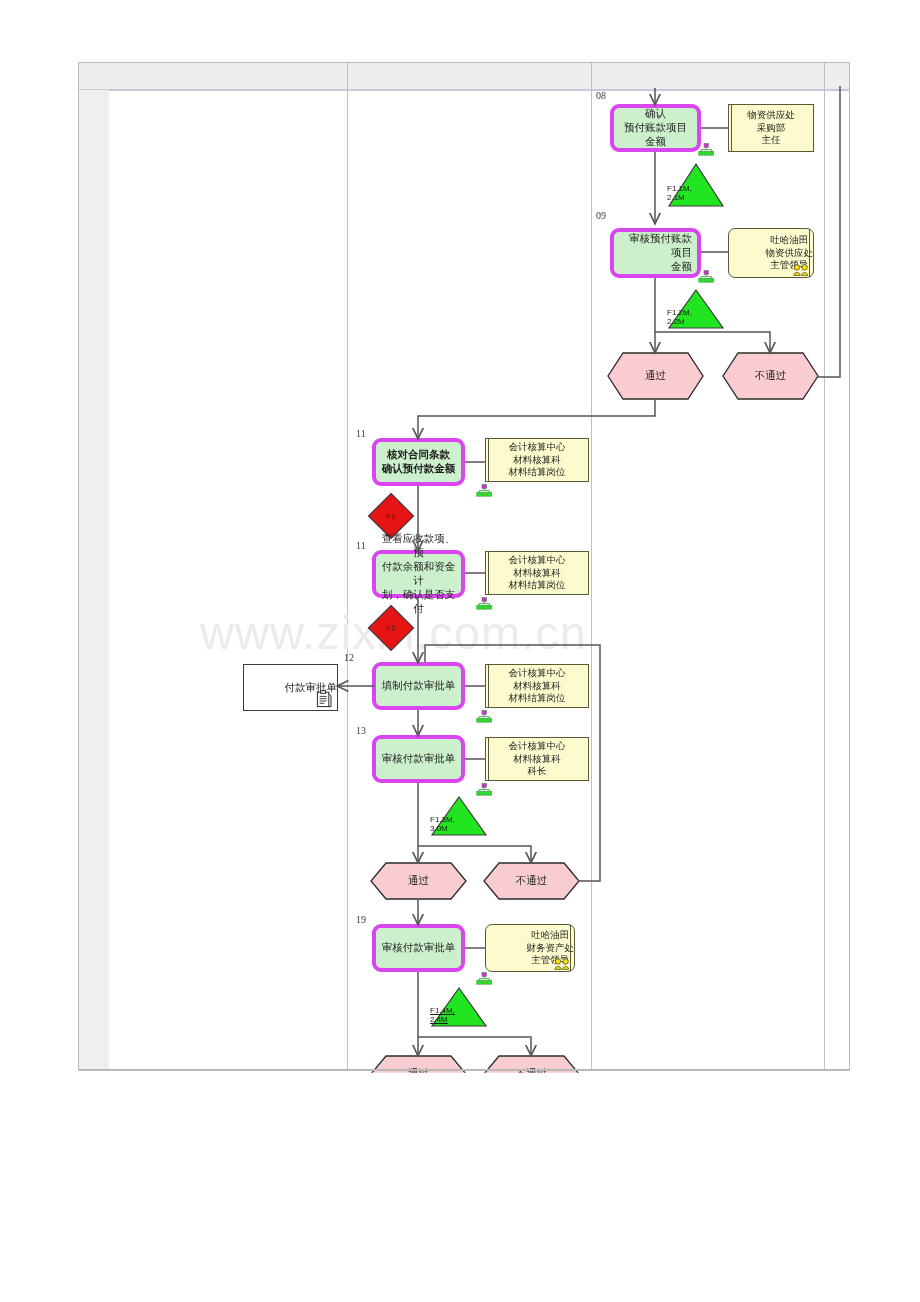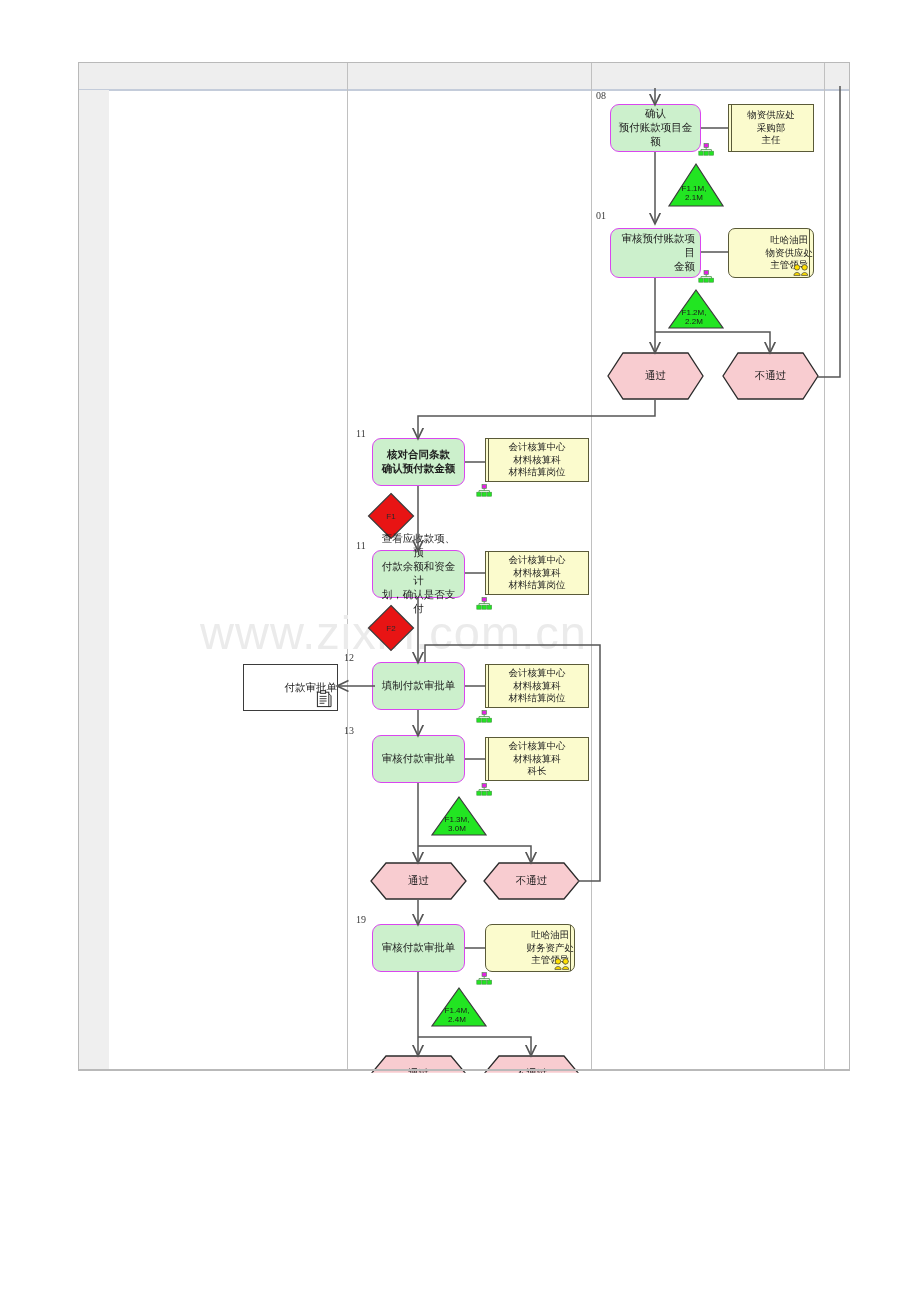--- a/index.html
+++ b/index.html
@@ -64,21 +64,21 @@
     z-index: 1;
   }
 
   
   .flow { position: absolute; left: 0; top: 0; width: 831px; height: 1302px; z-index: 3; }
 
   
   .act {
     position: absolute;
     background: #ccf0cc;
-    border: 1px solid #d946ef;
+    border: 4px solid #d946ef;
     border-radius: 9px;
     display: flex; align-items: center; justify-content: center;
     text-align: center;
     font-size: 10.5px;
     line-height: 1.32;
     color: #1d1d1d;
     padding: 2px 5px;
     z-index: 5;
   }
 
@@ -128,21 +128,21 @@
     position: absolute; inset: 0;
     display: flex; align-items: center; justify-content: center;
     font-size: 10.5px; color: #1d1d1d;
   }
 
   
   .triwrap { position: absolute; z-index: 5; }
   .trilabel {
     position: absolute;
     left: 0; right: 4px; top: 48%;
-    text-align: center;
+    text-align: left;
     font-size: 8px;
     line-height: 1.15;
     color: #1a1a1a;
     font-family: "Liberation Sans", sans-serif;
   }
 
   
   .diawrap { position: absolute; z-index: 5; }
   .dialabel {
     position: absolute; inset: 0;
@@ -269,21 +269,21 @@
       <rect x="6" y="8.2" width="4.4" height="4" fill="#22e522" stroke="#3f8f3f" stroke-width="0.6"></rect>
     </svg>
     <div class="triwrap" style="left:667px; top:162px; width:58px; height:46px;">
       <svg width="58" height="46" viewBox="0 0 58 46">
           <polygon points="29,2 56,44 2,44" fill="#22e522" stroke="#3b3b3b" stroke-width="1.2"></polygon>
         </svg>
       <div class="trilabel" style="white-space:pre-line;">F1.1M,
 2.1M</div>
     </div>
 
-    <div class="stepno" style="left:596px; top:210px;">01</div>
+    <div class="stepno" style="left:596px; top:210px;">09</div>
     <div class="act" style="left:610px; top:228px; width:91px; height:50px;">
       <span style="white-space:pre-line;text-align:right;">审核预付账款项目
 金额</span>
     </div>
     <div class="role role-rd" style="left:728px; top:228px; width:86px; height:50px;">
       <span style="white-space:pre-line;">吐哈油田
 物资供应处
 主管领导</span>
       <svg class="people-ic" viewBox="0 0 18 12">
         <circle cx="5" cy="3.4" r="2.7" fill="#ffe000" stroke="#3b3b3b" stroke-width="0.7"></circle>
@@ -389,21 +389,21 @@
     <div class="docbox" style="left:243px; top:664px; width:95px; height:47px;justify-content:flex-end;">
       <span>付款审批单</span>
       <svg class="clip-ic" viewBox="0 0 16 18">
         <rect x="1.4" y="2.2" width="11.4" height="14.4" fill="#ffffff" stroke="#2b2b2b" stroke-width="1"></rect>
         <rect x="4.6" y="0.7" width="5" height="2.6" fill="#ffffff" stroke="#2b2b2b" stroke-width="1"></rect>
         <path d="M3.6,6.4 H10.6 M3.6,8.7 H10.6 M3.6,11 H10.6 M3.6,13.3 H8.4" stroke="#2b2b2b" stroke-width="0.9"></path>
         <path d="M12.8,3.6 L15,5.8 L15,16.6 L12.8,16.6" fill="none" stroke="#2b2b2b" stroke-width="1"></path>
       </svg>
     </div>
 
-    <div class="stepno" style="left:344px; top:725px;">13</div>
+    <div class="stepno" style="left:356px; top:725px;">13</div>
     <div class="act" style="left:372px; top:735px; width:93px; height:48px;">
       <span style="white-space:pre-line;">审核付款审批单</span>
     </div>
     <div class="role" style="left:485px; top:737px; width:104px; height:44px;">
       <span style="white-space:pre-line;">会计核算中心
 材料核算科
 科长</span>
     </div>
     <svg class="orgic" style="left:476px; top:783px;" viewBox="0 0 16 13">
       <rect x="6" y="0.5" width="4.5" height="4" fill="#e322e3" stroke="#3f8f3f" stroke-width="0.6"></rect>
@@ -452,21 +452,21 @@
       <rect x="6" y="0.5" width="4.5" height="4" fill="#e322e3" stroke="#3f8f3f" stroke-width="0.6"></rect>
       <path d="M8.2,4.5 L8.2,6.6 M3,6.6 L13.4,6.6 M3,6.6 L3,8.3 M13.4,6.6 L13.4,8.3" stroke="#3f8f3f" stroke-width="0.8" fill="none"></path>
       <rect x="0.8" y="8.2" width="4.4" height="4" fill="#22e522" stroke="#3f8f3f" stroke-width="0.6"></rect>
       <rect x="11.2" y="8.2" width="4.4" height="4" fill="#22e522" stroke="#3f8f3f" stroke-width="0.6"></rect>
       <rect x="6" y="8.2" width="4.4" height="4" fill="#22e522" stroke="#3f8f3f" stroke-width="0.6"></rect>
     </svg>
     <div class="triwrap" style="left:430px; top:986px; width:58px; height:42px;">
       <svg width="58" height="42" viewBox="0 0 58 42">
           <polygon points="29,2 56,40 2,40" fill="#22e522" stroke="#3b3b3b" stroke-width="1.2"></polygon>
         </svg>
-      <div class="trilabel" style="white-space:pre-line;">F1.4M,
+      <div class="trilabel" style="white-space:pre-line;text-decoration:underline;">F1.4M,
 2.4M</div>
     </div>
 
     <div class="hexwrap" style="left:370px; top:1055px; width:97px; height:38px; clip-path: inset(0 0 53% 0);">
       <svg width="97" height="38" viewBox="0 0 97 38">
           <polygon points="16,1 81,1 96,19 81,37 16,37 1,19" fill="#f8ccd0" stroke="#2b2b2b" stroke-width="1.3"></polygon>
         </svg>
       <div class="hexlabel">通过</div>
     </div>
     <div class="hexwrap" style="left:483px; top:1055px; width:97px; height:38px; clip-path: inset(0 0 53% 0);">

